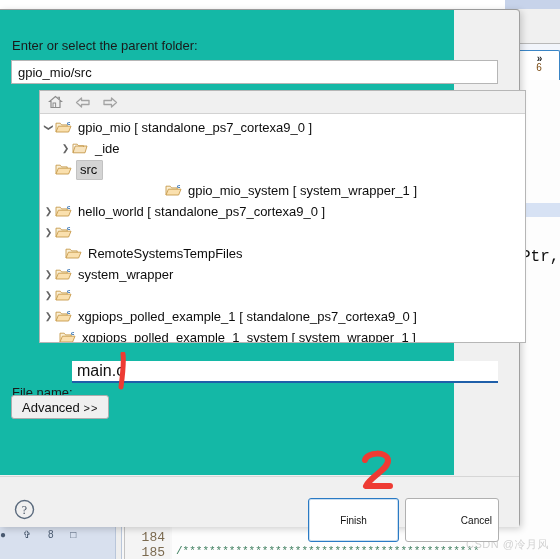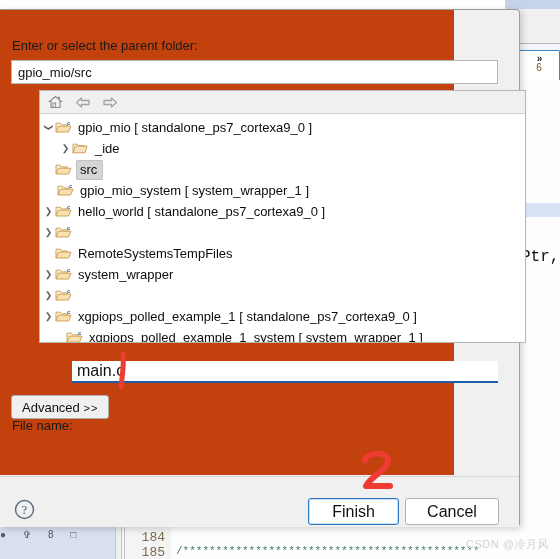--- a/index.html
+++ b/index.html
@@ -202,21 +202,21 @@
     box-sizing: border-box;
     border-radius: 0 4px 4px 0;
     box-shadow: 2px 2px 7px rgba(0,0,0,0.18);
   }
 
   .dlg-body {
     position: absolute;
     left: 0; top: 0;
     width: 454px;
     height: 465px;
-    background: #c2410c;
+    background: #14b8a6;
   }
 
   .lbl-parent {
     position: absolute;
     left: 12px; top: 28px;
     font-size: 13px;
     color: #1a1a1a;
   }
 
   .path-input {
@@ -297,21 +297,20 @@
     padding: 0 5px 0 3px;
     margin-left: -2px;
     border-radius: 1px;
   }
 
   .lbl-filename {
     position: absolute;
     left: 12px; top: 375px;
     font-size: 13px;
     color: #1a1a1a;
-    margin-top: 33px;
   }
   .filename-input {
     position: absolute;
     left: 72px; top: 351px;
     width: 426px; height: 22px;
     background: #ffffff;
     border: none;
     border-bottom: 2px solid #1f5fa9;
     box-sizing: border-box;
     font-size: 16px;
@@ -356,39 +355,40 @@
 
   .help-icon {
     position: absolute;
     left: 14px; top: 489px;
     width: 21px; height: 21px;
     cursor: pointer;
   }
 
   .btn {
     position: absolute;
-    height: 27px;
+    height: 44px;
     background: #ffffff;
     border: 1px solid #b0b0b0;
     border-radius: 3px;
-    font-size: 16px;
+    font-size: 10px;
     color: #101010;
     font-family: "Liberation Sans", sans-serif;
     cursor: pointer;
     text-align: center;
   }
   .btn-finish {
     left: 308px; top: 488px;
     width: 91px;
     border: 1px solid #2a7ac4;
     box-shadow: 0 0 0 1px rgba(42,122,196,0.25) inset;
   }
   .btn-cancel {
     left: 405px; top: 488px;
     width: 94px;
+    text-align: right;
   }
 
   
   .anno {
     position: absolute;
     pointer-events: none;
   }
   .anno-1 {
     left: 112px; top: 352px;
     width: 22px; height: 38px;
@@ -495,21 +495,21 @@
             <div class="tree-row" style="">
               <span class="twisty"></span>
               <span class="row-icon">
                 <svg width="18" height="15" viewBox="0 0 18 15">
                   <path d="M1 12 L1 3.2 L5.2 3.2 L6.6 4.9 L12.2 4.9 L12.2 6.4" fill="#fbf0d6" stroke="#c79a4b" stroke-width="0.9"></path>
                   <path d="M1 12 L3.4 6.2 L16 6.2 L13.6 12 Z" fill="#fae0ae" stroke="#c79a4b" stroke-width="0.9"></path>
                 </svg>
               </span>
               <span class="row-label sel">src</span>
             </div>
-            <div class="tree-row" style="padding-left: 4px;">
+            <div class="tree-row" style="padding-left: 4px; justify-content: center;">
               <span class="twisty"></span>
               <span class="row-icon">
                 <svg width="18" height="15" viewBox="0 0 18 15">
                   <path d="M1 12 L1 3.2 L5.2 3.2 L6.6 4.9 L12.2 4.9 L12.2 6.4" fill="#fbf0d6" stroke="#c79a4b" stroke-width="0.9"></path>
                   <path d="M1 12 L3.4 6.2 L16 6.2 L13.6 12 Z" fill="#fae0ae" stroke="#c79a4b" stroke-width="0.9"></path>
                   <text x="13.6" y="4.6" font-size="6" fill="#1a5fa8" font-family="Liberation Sans, sans-serif" font-weight="bold" text-anchor="middle">c</text>
                 </svg>
               </span>
               <span class="row-label">gpio_mio_system [ system_wrapper_1 ]</span>
             </div>
@@ -527,21 +527,21 @@
             <div class="tree-row" style="padding-left: 2px;">
               <span class="twisty">❯</span>
               <span class="row-icon">
                 <svg width="18" height="15" viewBox="0 0 18 15">
                   <path d="M1 12 L1 3.2 L5.2 3.2 L6.6 4.9 L12.2 4.9 L12.2 6.4" fill="#fbf0d6" stroke="#c79a4b" stroke-width="0.9"></path>
                   <path d="M1 12 L3.4 6.2 L16 6.2 L13.6 12 Z" fill="#fae0ae" stroke="#c79a4b" stroke-width="0.9"></path>
                   <text x="13.6" y="4.6" font-size="6" fill="#1a5fa8" font-family="Liberation Sans, sans-serif" font-weight="bold" text-anchor="middle">c</text>
                 </svg>
               </span>
             </div>
-            <div class="tree-row" style="padding-left: 2px;">
+            <div class="tree-row" style="padding-left: 12px;">
               <span class="twisty"></span>
               <span class="row-icon">
                 <svg width="18" height="15" viewBox="0 0 18 15">
                   <path d="M1 12 L1 3.2 L5.2 3.2 L6.6 4.9 L12.2 4.9 L12.2 6.4" fill="#fbf0d6" stroke="#c79a4b" stroke-width="0.9"></path>
                   <path d="M1 12 L3.4 6.2 L16 6.2 L13.6 12 Z" fill="#fae0ae" stroke="#c79a4b" stroke-width="0.9"></path>
                 </svg>
               </span>
               <span class="row-label">RemoteSystemsTempFiles</span>
             </div>
             <div class="tree-row" style="padding-left: 2px;">
@@ -569,21 +569,21 @@
               <span class="twisty">❯</span>
               <span class="row-icon">
                 <svg width="18" height="15" viewBox="0 0 18 15">
                   <path d="M1 12 L1 3.2 L5.2 3.2 L6.6 4.9 L12.2 4.9 L12.2 6.4" fill="#fbf0d6" stroke="#c79a4b" stroke-width="0.9"></path>
                   <path d="M1 12 L3.4 6.2 L16 6.2 L13.6 12 Z" fill="#fae0ae" stroke="#c79a4b" stroke-width="0.9"></path>
                   <text x="13.6" y="4.6" font-size="6" fill="#1a5fa8" font-family="Liberation Sans, sans-serif" font-weight="bold" text-anchor="middle">c</text>
                 </svg>
               </span>
               <span class="row-label">xgpiops_polled_example_1 [ standalone_ps7_cortexa9_0 ]</span>
             </div>
-            <div class="tree-row" style="padding-left: 13px;">
+            <div class="tree-row" style="padding-left: 6px;">
               <span class="twisty"></span>
               <span class="row-icon">
                 <svg width="18" height="15" viewBox="0 0 18 15">
                   <path d="M1 12 L1 3.2 L5.2 3.2 L6.6 4.9 L12.2 4.9 L12.2 6.4" fill="#fbf0d6" stroke="#c79a4b" stroke-width="0.9"></path>
                   <path d="M1 12 L3.4 6.2 L16 6.2 L13.6 12 Z" fill="#fae0ae" stroke="#c79a4b" stroke-width="0.9"></path>
                   <text x="13.6" y="4.6" font-size="6" fill="#1a5fa8" font-family="Liberation Sans, sans-serif" font-weight="bold" text-anchor="middle">c</text>
                 </svg>
               </span>
               <span class="row-label">xgpiops_polled_example_1_system [ system_wrapper_1 ]</span>
             </div>

